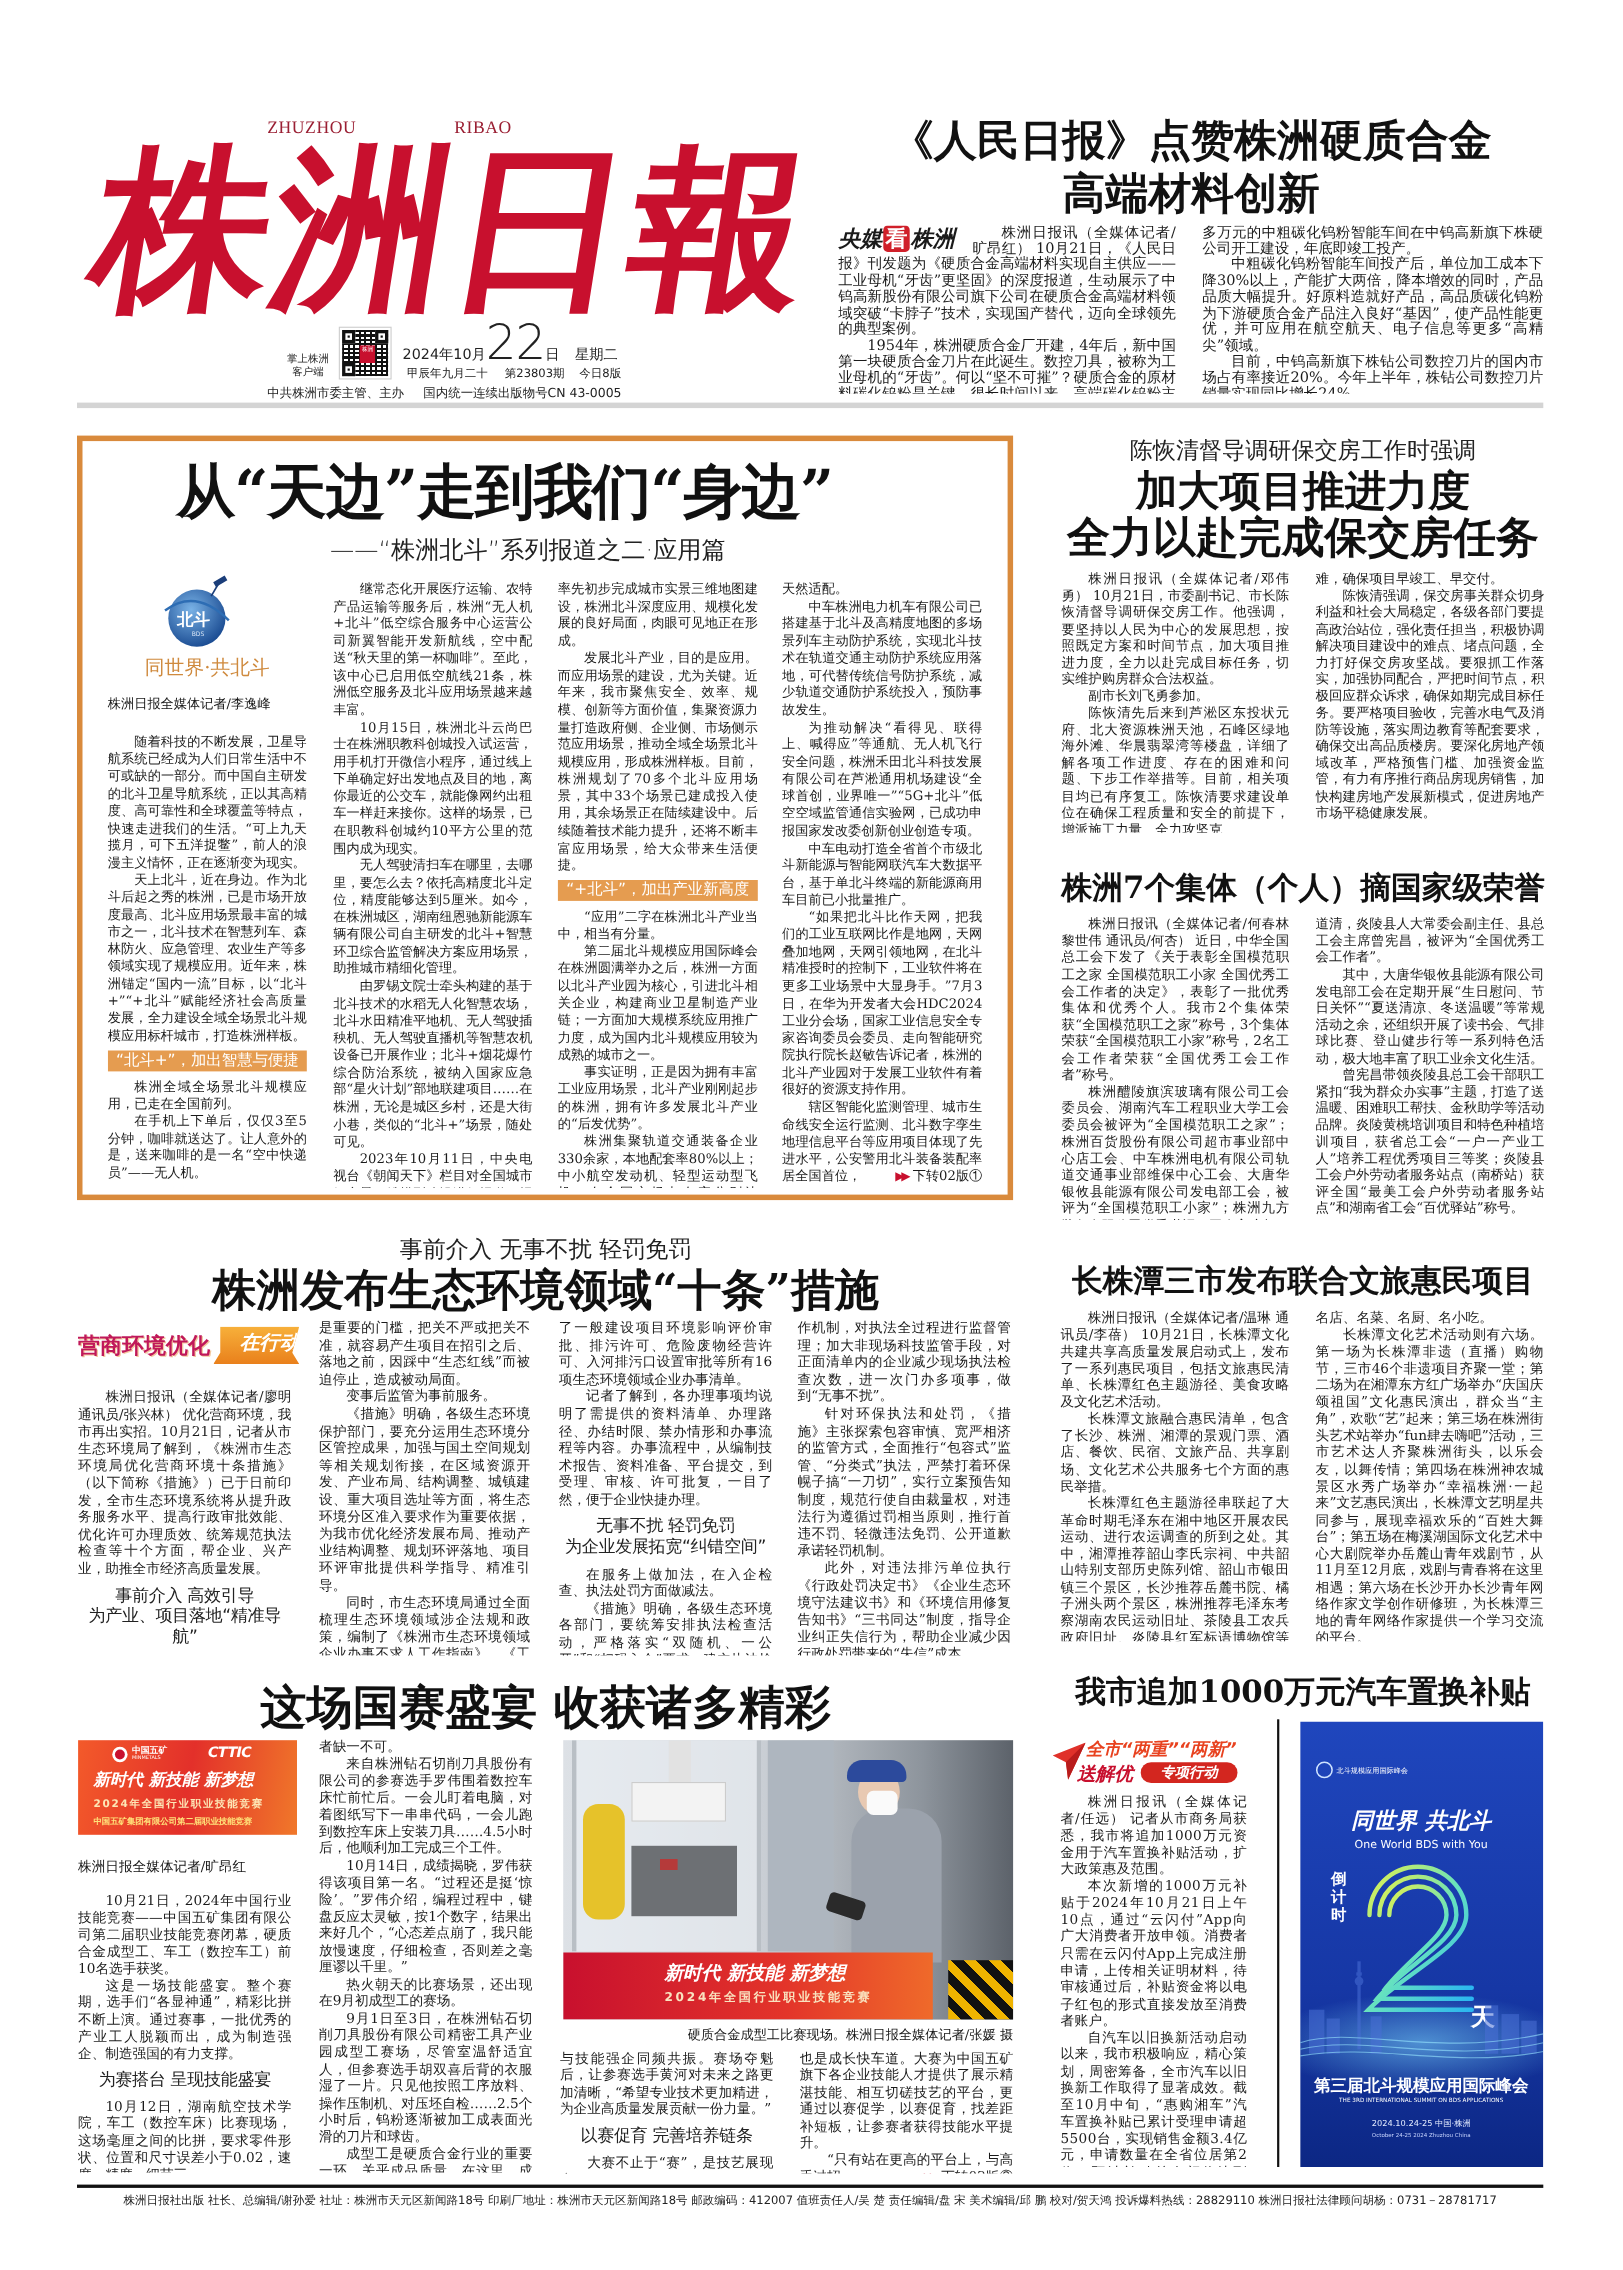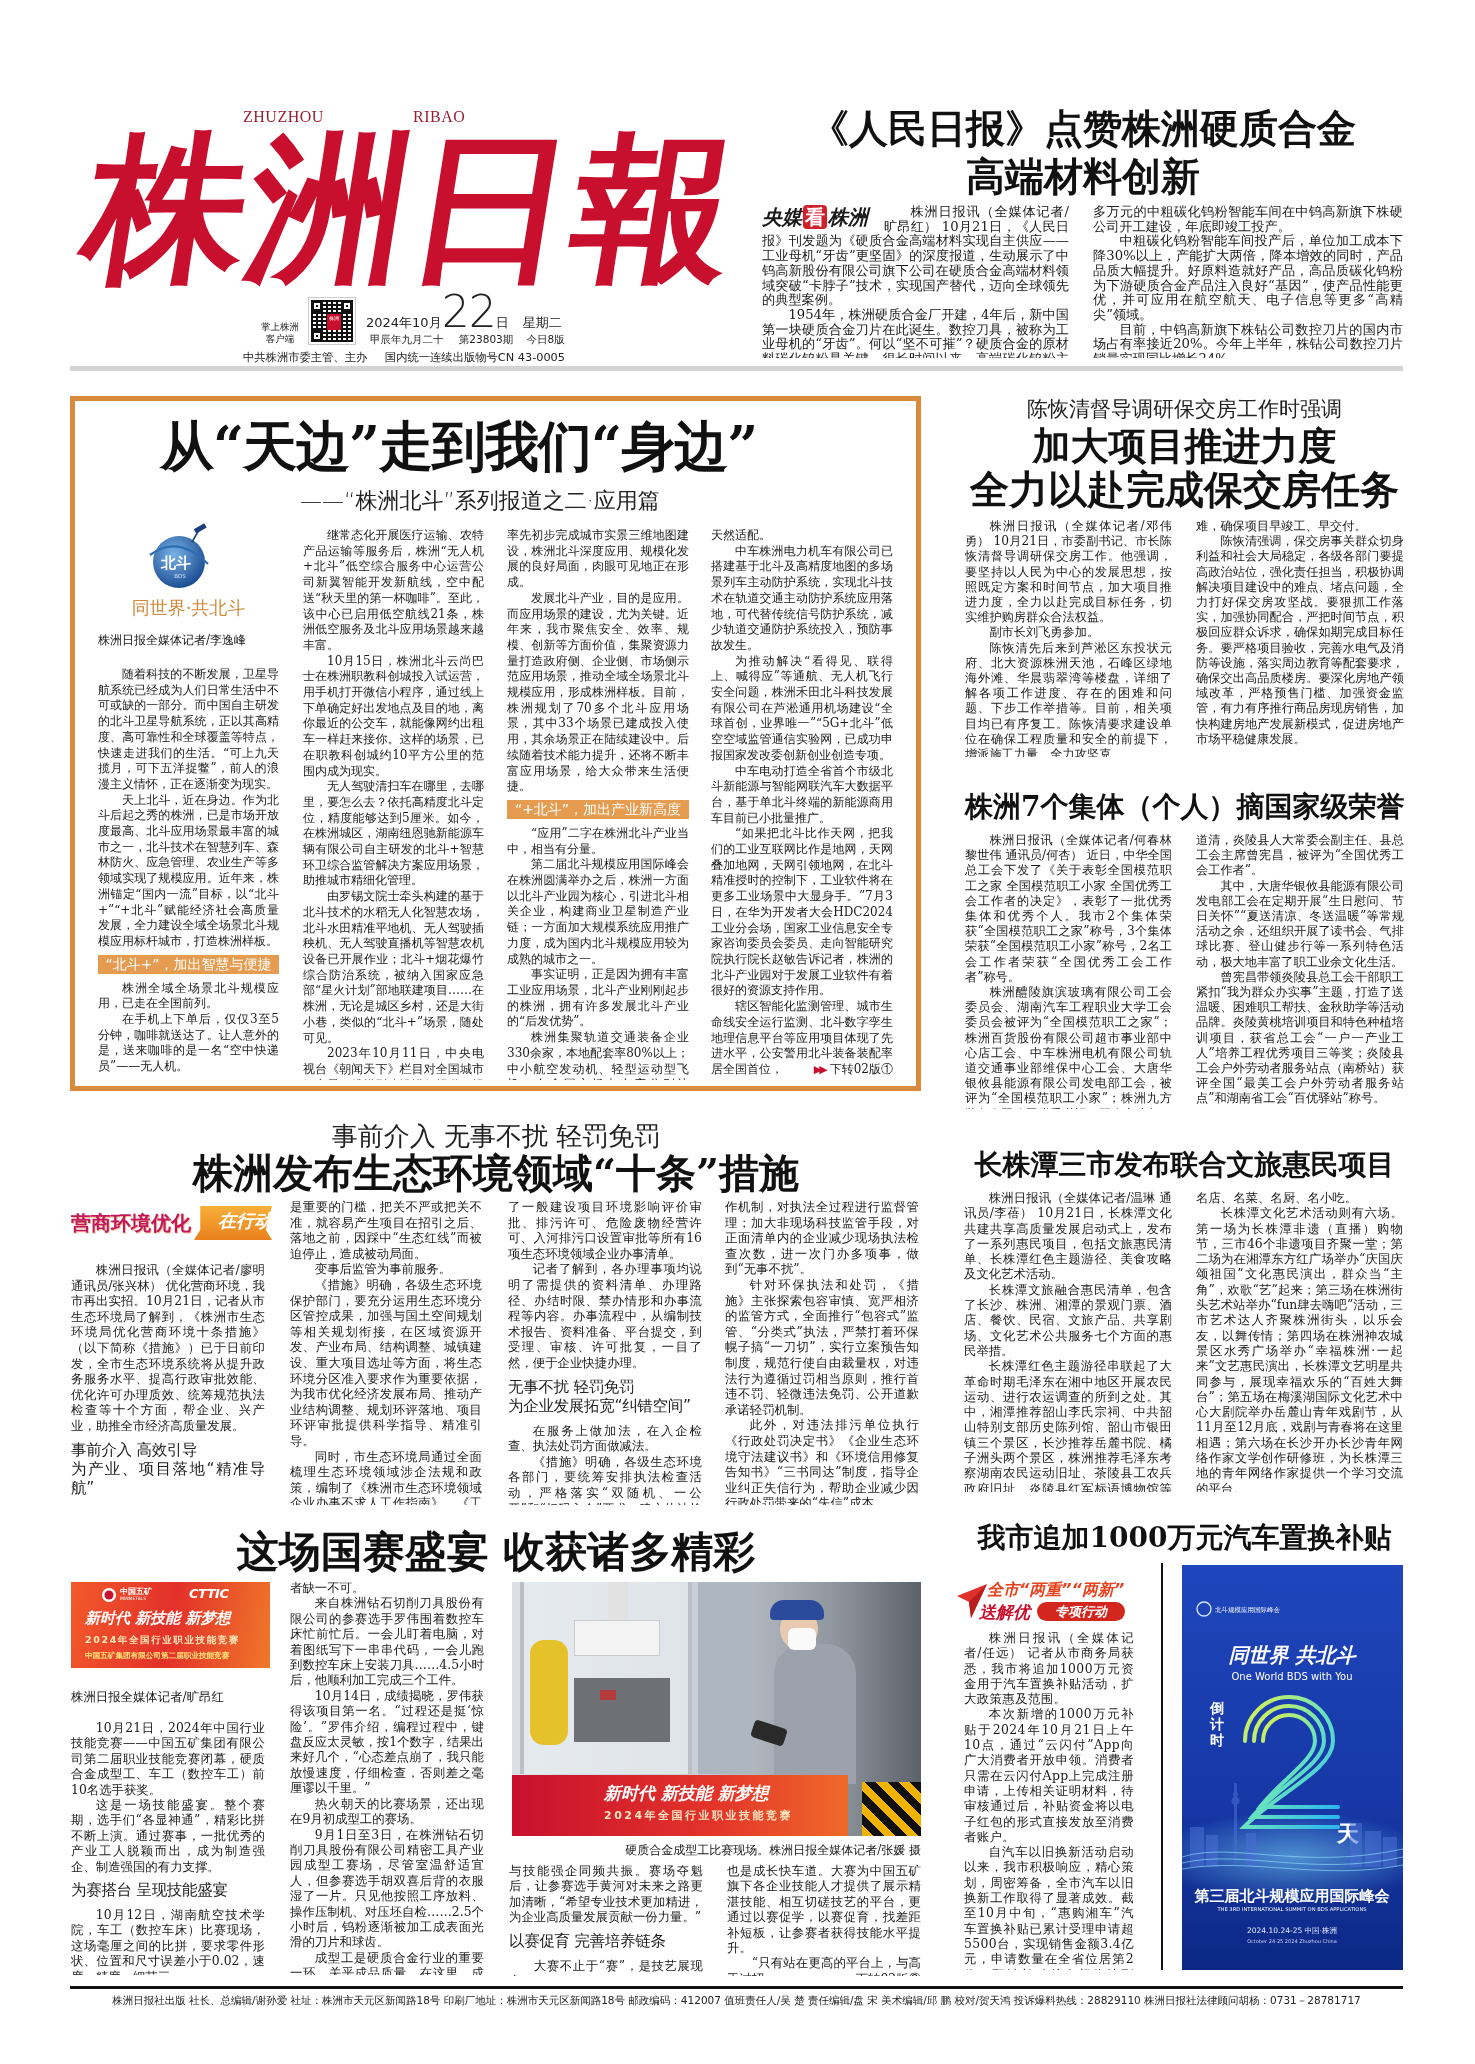--- a/index.html
+++ b/index.html
@@ -6,21 +6,21 @@
 html,body{background:#fff}
 body{width:1475px;height:2064px;overflow:hidden}
 .page{position:relative;width:1475px;height:2064px;background:#fff;color:#161616;font-family:"DejaVu Serif","Liberation Serif",serif;overflow:hidden}
 .abs{position:absolute}
 .serif-h{font-family:"DejaVu Serif","Liberation Serif",serif;font-weight:bold;color:#111;white-space:nowrap}
 .sans-h{font-family:"DejaVu Sans","Liberation Sans",sans-serif;font-weight:bold;color:#111;white-space:nowrap}
 .center{text-align:center}
 .col{position:absolute;overflow:hidden;text-align:justify;font-size:12px;line-height:15.7px;color:#1a1a1a}
 .col .para{text-indent:2em}
 .col .para.c{text-indent:0}
-.col .para.h{text-indent:0;font-size:15.5px;line-height:19px;white-space:pre-line;margin:7px 0 7px;font-family:"DejaVu Sans","Liberation Sans",sans-serif;font-weight:normal;color:#222;letter-spacing:-0.3px}
+.col .para.h{text-indent:0;text-align:center;font-size:15.5px;line-height:19px;white-space:pre-line;margin:7px 0 7px;font-family:"DejaVu Sans","Liberation Sans",sans-serif;font-weight:normal;color:#222;letter-spacing:-0.3px}
 .col .para.hb{text-indent:0;text-align:center;background:#e59c50;color:#fff;font-size:14px;line-height:19px;margin:5px 0 7px;font-family:"DejaVu Sans","Liberation Sans",sans-serif}
 .jump{float:right;white-space:nowrap;text-indent:0}
 .jump .arrow{color:#c8102e;letter-spacing:-3px;margin-right:5px;font-size:11px}
 
 .pinyin{font-family:"Liberation Serif","DejaVu Serif",serif;font-size:16px;color:#9a1f33;letter-spacing:0.5px}
 .masthead-title{font-family:"DejaVu Serif","Liberation Serif",serif;font-weight:900;font-size:160px;line-height:200px;letter-spacing:2px;color:#c8102e;transform:skewX(-9deg);white-space:nowrap}
 .small{font-family:"DejaVu Sans","Liberation Sans",sans-serif;color:#222}
 .qr{width:46px;height:46px;background:
  repeating-linear-gradient(90deg,#111 0 2px,transparent 2px 5px),
  repeating-linear-gradient(0deg,#111 0 2px,#fff 2px 4px);border:2px solid #fff;outline:1px solid #ccc;position:absolute}
@@ -165,21 +165,21 @@
   <div class="col" style="left:965px;top:833px;width:207px;height:276px;font-size:12.2px;line-height:15.2px">
       <p class="para p">株洲日报讯（全媒体记者/何春林 黎世伟 通讯员/何杏） 近日，中华全国总工会下发了《关于表彰全国模范职工之家 全国模范职工小家 全国优秀工会工作者的决定》，表彰了一批优秀集体和优秀个人。我市2个集体荣获“全国模范职工之家”称号，3个集体荣获“全国模范职工小家”称号，2名工会工作者荣获“全国优秀工会工作者”称号。</p>
       <p class="para p">株洲醴陵旗滨玻璃有限公司工会委员会、湖南汽车工程职业大学工会委员会被评为“全国模范职工之家”；株洲百货股份有限公司超市事业部中心店工会、中车株洲电机有限公司轨道交通事业部维保中心工会、大唐华银攸县能源有限公司发电部工会，被评为“全国模范职工小家”；株洲九方装备有限公司党委书记、工会主席贺</p>
     </div>
   <div class="col" style="left:1196px;top:833px;width:208px;height:276px;font-size:12.2px;line-height:15.2px">
       <p class="para c">道清，炎陵县人大常委会副主任、县总工会主席曾宪昌，被评为“全国优秀工会工作者”。</p>
       <p class="para p">其中，大唐华银攸县能源有限公司发电部工会在定期开展“生日慰问、节日关怀”“夏送清凉、冬送温暖”等常规活动之余，还组织开展了读书会、气排球比赛、登山健步行等一系列特色活动，极大地丰富了职工业余文化生活。</p>
       <p class="para p">曾宪昌带领炎陵县总工会干部职工紧扣“我为群众办实事”主题，打造了送温暖、困难职工帮扶、金秋助学等活动品牌。炎陵黄桃培训项目和特色种植培训项目，获省总工会“一户一产业工人”培养工程优秀项目三等奖；炎陵县工会户外劳动者服务站点（南桥站）获评全国“最美工会户外劳动者服务站点”和湖南省工会“百优驿站”称号。</p>
     </div>
 
-  <div class="abs center" style="left:71px;top:1124px;width:850px;font-size:26px;line-height:24px;font-family:'DejaVu Sans',sans-serif;font-weight:300;color:#222;white-space:nowrap">事前介入 无事不扰 轻罚免罚</div>
+  <div class="abs center" style="left:71px;top:1124px;width:850px;font-size:21px;line-height:24px;font-family:'DejaVu Sans',sans-serif;font-weight:300;color:#222;white-space:nowrap">事前介入 无事不扰 轻罚免罚</div>
   <div class="abs serif-h center" style="left:71px;top:1151px;width:850px;font-size:40px;line-height:44px">株洲发布生态环境领域“十条”措施</div>
   <div class="abs eco-banner" style="left:71px;top:1202px">
     <div class="txt">营商环境优化</div>
     <div class="rib">在行动</div>
   </div>
   <div class="col" style="left:71px;top:1262px;width:194px;height:243px;font-size:12.4px;line-height:15.6px">
       <p class="para p">株洲日报讯（全媒体记者/廖明 通讯员/张兴林） 优化营商环境，我市再出实招。10月21日，记者从市生态环境局了解到，《株洲市生态环境局优化营商环境十条措施》（以下简称《措施》）已于日前印发，全市生态环境系统将从提升政务服务水平、提高行政审批效能、优化许可办理质效、统筹规范执法检查等十个方面，帮企业、兴产业，助推全市经济高质量发展。</p>
       <p class="para h">事前介入 高效引导
 为产业、项目落地“精准导航”</p>
       <p class="para p">产业布局和项目落地，环保准入</p>

